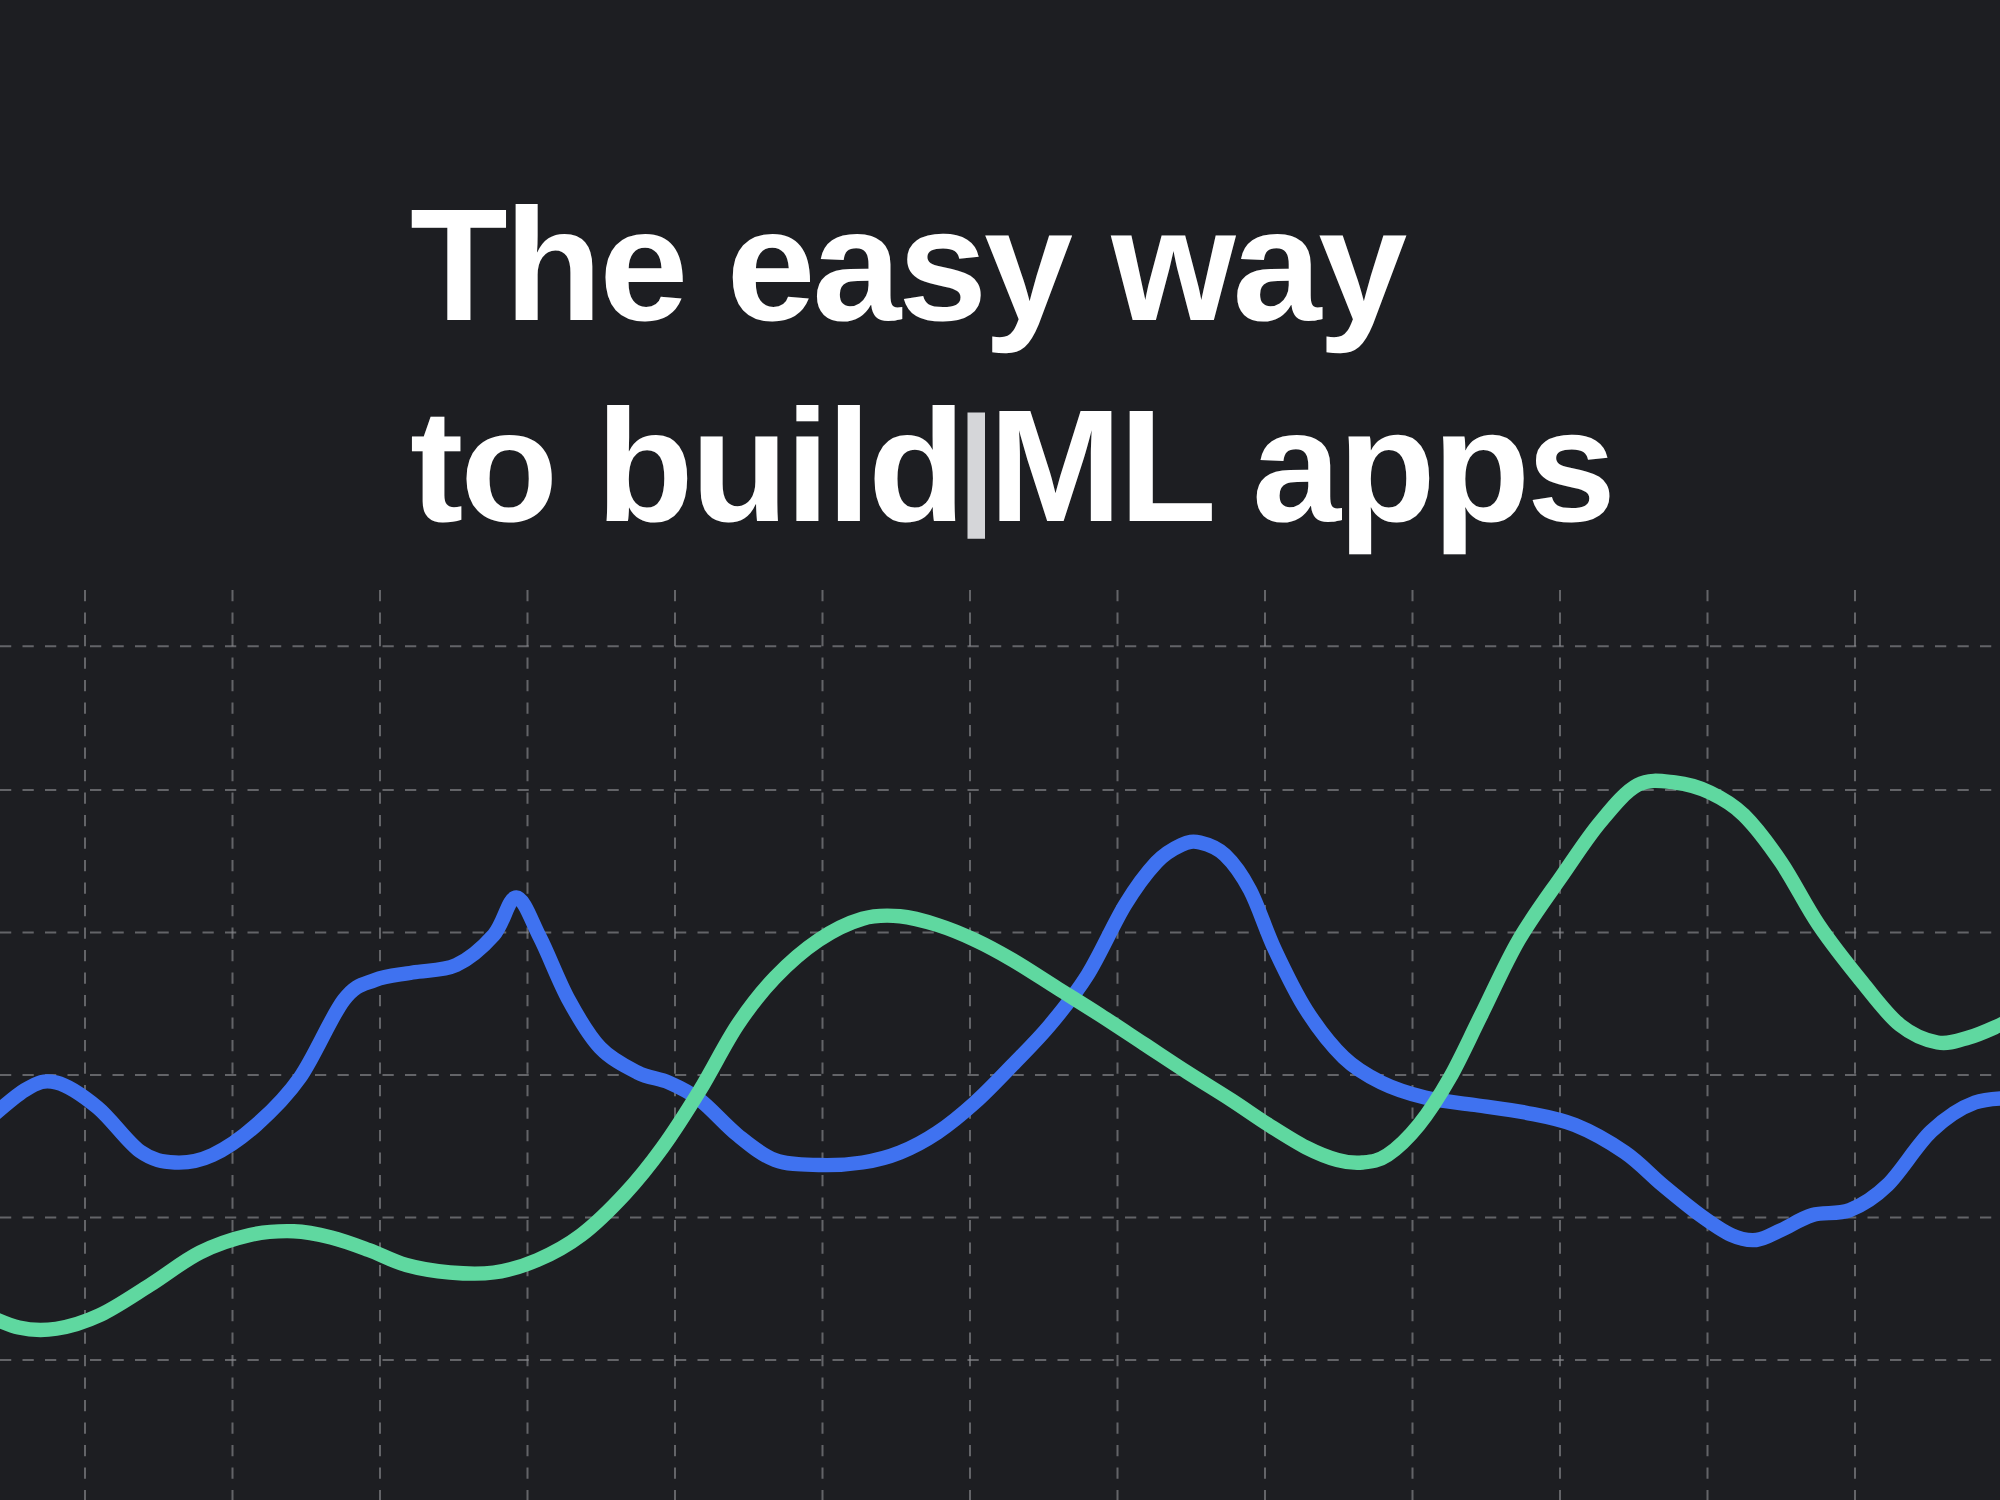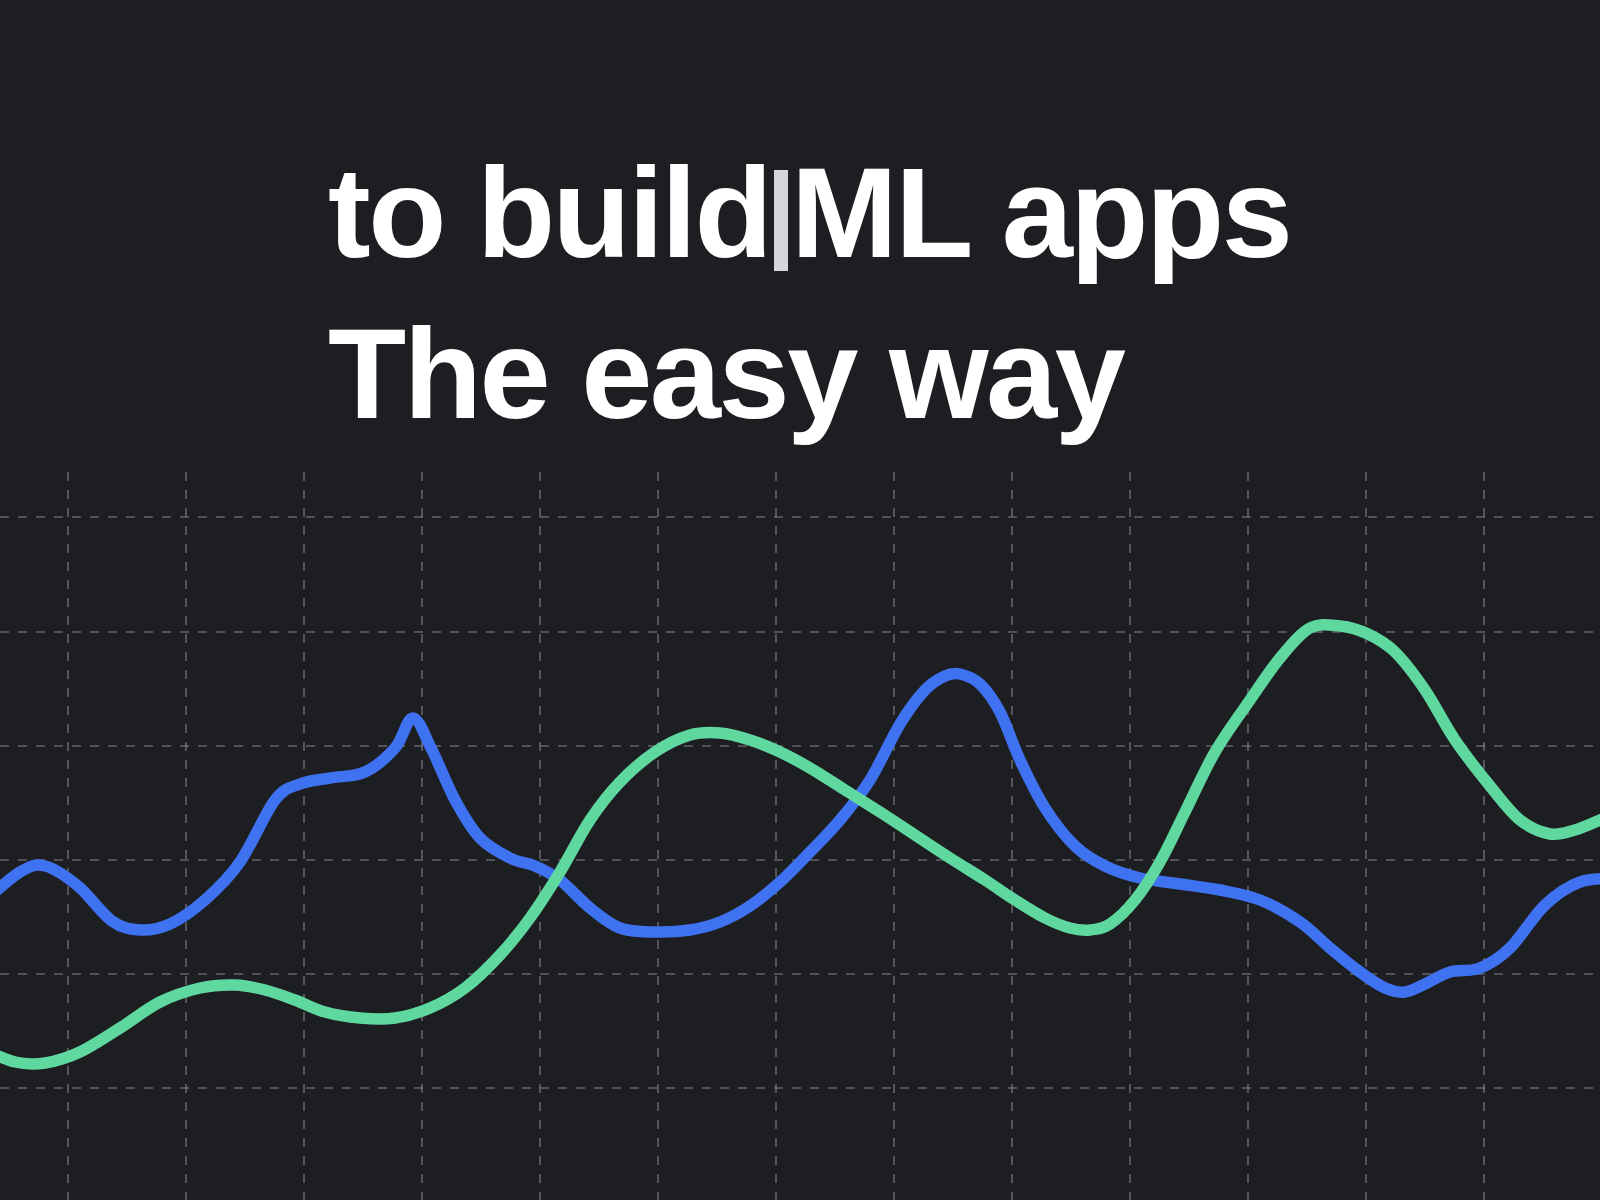--- a/index.html
+++ b/index.html
@@ -110,18 +110,18 @@
         </g>
       <g id="series-group">
           <path d="M -20 905 C -13.333333333333332 899.5, 9.166666666666666 878.5, 20 872 C 30.833333333333336 865.5, 35.333333333333336 863.6666666666666, 45 866 C 54.666666666666664 868.3333333333334, 66.83333333333333 876.8333333333334, 78 886 C 89.16666666666667 895.1666666666666, 101.66666666666667 913.6666666666666, 112 921 C 122.33333333333333 928.3333333333334, 130.33333333333334 929.5, 140 930 C 149.66666666666666 930.5, 159.16666666666666 929, 170 924 C 180.83333333333334 919, 193.33333333333334 910.3333333333334, 205 900 C 216.66666666666666 889.6666666666666, 228.33333333333334 878.6666666666666, 240 862 C 251.66666666666666 845.3333333333334, 265 813, 275 800 C 285 787, 290.8333333333333 787.6666666666666, 300 784 C 309.1666666666667 780.3333333333334, 319.1666666666667 780, 330 778 C 340.8333333333333 776, 354.1666666666667 777, 365 772 C 375.8333333333333 767, 387 757, 395 748 C 403 739, 406.8333333333333 717.6666666666666, 413 718 C 419.1666666666667 718.3333333333334, 425 736.3333333333334, 432 750 C 439 763.6666666666666, 447 785.3333333333334, 455 800 C 463 814.6666666666666, 470.8333333333333 828.3333333333334, 480 838 C 489.1666666666667 847.6666666666666, 500.8333333333333 853.3333333333334, 510 858 C 519.1666666666666 862.6666666666666, 526.6666666666666 862.3333333333334, 535 866 C 543.3333333333334 869.6666666666666, 550.8333333333334 873, 560 880 C 569.1666666666666 887, 580 900, 590 908 C 600 916, 609.1666666666666 924, 620 928 C 630.8333333333334 932, 643.3333333333334 931.6666666666666, 655 932 C 666.6666666666666 932.3333333333334, 679.1666666666666 931.6666666666666, 690 930 C 700.8333333333334 928.3333333333334, 710 926, 720 922 C 730 918, 740 912.6666666666666, 750 906 C 760 899.3333333333334, 770 891, 780 882 C 790 873, 800 862.3333333333334, 810 852 C 820 841.6666666666666, 830 832, 840 820 C 850 808, 860 796, 870 780 C 880 764, 890.8333333333334 739, 900 724 C 909.1666666666666 709, 917.5 698, 925 690 C 932.5 682, 939.1666666666666 678.6666666666666, 945 676 C 950.8333333333334 673.3333333333334, 954.1666666666666 672.6666666666666, 960 674 C 965.8333333333334 675.3333333333334, 973.3333333333334 677.6666666666666, 980 684 C 986.6666666666666 690.3333333333334, 993.3333333333334 699.3333333333334, 1000 712 C 1006.6666666666666 724.6666666666666, 1012.5 744, 1020 760 C 1027.5 776, 1035.8333333333333 793.6666666666666, 1045 808 C 1054.1666666666667 822.3333333333334, 1065 836.3333333333334, 1075 846 C 1085 855.6666666666666, 1094.1666666666667 860.6666666666666, 1105 866 C 1115.8333333333333 871.3333333333334, 1127.5 875, 1140 878 C 1152.5 881, 1166.6666666666667 882, 1180 884 C 1193.3333333333333 886, 1206.6666666666667 887.3333333333334, 1220 890 C 1233.3333333333333 892.6666666666666, 1246.6666666666667 894.6666666666666, 1260 900 C 1273.3333333333333 905.3333333333334, 1288.3333333333333 914, 1300 922 C 1311.6666666666667 930, 1320 939.6666666666666, 1330 948 C 1340 956.3333333333334, 1350.8333333333333 965.3333333333334, 1360 972 C 1369.1666666666667 978.6666666666666, 1377.5 984.6666666666666, 1385 988 C 1392.5 991.3333333333334, 1398.3333333333333 992.6666666666666, 1405 992 C 1411.6666666666667 991.3333333333334, 1417.5 987.3333333333334, 1425 984 C 1432.5 980.6666666666666, 1440.8333333333333 974.6666666666666, 1450 972 C 1459.1666666666667 969.3333333333334, 1470 972, 1480 968 C 1490 964, 1499.1666666666667 958.5, 1510 948 C 1520.8333333333333 937.5, 1533.3333333333333 916, 1545 905 C 1556.6666666666667 894, 1567.5 886.5, 1580 882 C 1592.5 877.5, 1613.3333333333333 878.6666666666666, 1620 878" class="series-path" stroke="#3f72f0" stroke-width="11.5"></path>
           <path d="M -20 1048 C -14.166666666666668 1050.3333333333333, 4.166666666666666 1059.5, 15 1062 C 25.833333333333336 1064.5, 34.166666666666664 1064.6666666666667, 45 1063 C 55.833333333333336 1061.3333333333333, 67.5 1057.8333333333333, 80 1052 C 92.5 1046.1666666666667, 106.66666666666667 1036.3333333333333, 120 1028 C 133.33333333333334 1019.6666666666666, 146.66666666666666 1008.6666666666666, 160 1002 C 173.33333333333334 995.3333333333334, 187.5 990.8333333333334, 200 988 C 212.5 985.1666666666666, 224.16666666666666 984.6666666666666, 235 985 C 245.83333333333334 985.3333333333334, 255 987.5, 265 990 C 275 992.5, 285 996.3333333333334, 295 1000 C 305 1003.6666666666666, 314.1666666666667 1009, 325 1012 C 335.8333333333333 1015, 348.3333333333333 1017, 360 1018 C 371.6666666666667 1019, 383.3333333333333 1019.6666666666666, 395 1018 C 406.6666666666667 1016.3333333333334, 418.3333333333333 1013, 430 1008 C 441.6666666666667 1003, 453.3333333333333 996.8333333333334, 465 988 C 476.6666666666667 979.1666666666666, 489.1666666666667 966.6666666666666, 500 955 C 510.8333333333333 943.3333333333334, 520 931.8333333333334, 530 918 C 540 904.1666666666666, 550 888.3333333333334, 560 872 C 570 855.6666666666666, 580 835, 590 820 C 600 805, 609.1666666666666 793.3333333333334, 620 782 C 630.8333333333334 770.6666666666666, 643.3333333333334 759.8333333333334, 655 752 C 666.6666666666666 744.1666666666666, 679.1666666666666 738.1666666666666, 690 735 C 700.8333333333334 731.8333333333334, 710 732.1666666666666, 720 733 C 730 733.8333333333334, 740 736.8333333333334, 750 740 C 760 743.1666666666666, 770 747.3333333333334, 780 752 C 790 756.6666666666666, 799.1666666666666 761.6666666666666, 810 768 C 820.8333333333334 774.3333333333334, 833.3333333333334 782.6666666666666, 845 790 C 856.6666666666666 797.3333333333334, 868.3333333333334 804.5, 880 812 C 891.6666666666666 819.5, 903.3333333333334 827.3333333333334, 915 835 C 926.6666666666666 842.6666666666666, 938.3333333333334 850.5, 950 858 C 961.6666666666666 865.5, 974.1666666666666 873, 985 880 C 995.8333333333334 887, 1005 893.6666666666666, 1015 900 C 1025 906.3333333333334, 1035.8333333333333 913.3333333333334, 1045 918 C 1054.1666666666667 922.6666666666666, 1062.5 926, 1070 928 C 1077.5 930, 1083.3333333333333 930.6666666666666, 1090 930 C 1096.6666666666667 929.3333333333334, 1102.5 929, 1110 924 C 1117.5 919, 1126.6666666666667 910.3333333333334, 1135 900 C 1143.3333333333333 889.6666666666666, 1151.6666666666667 876.6666666666666, 1160 862 C 1168.3333333333333 847.3333333333334, 1175.8333333333333 830.3333333333334, 1185 812 C 1194.1666666666667 793.6666666666666, 1204.1666666666667 770.6666666666666, 1215 752 C 1225.8333333333333 733.3333333333334, 1239.1666666666667 715.6666666666666, 1250 700 C 1260.8333333333333 684.3333333333334, 1270 670, 1280 658 C 1290 646, 1300 633.3333333333334, 1310 628 C 1320 622.6666666666666, 1330.3333333333333 625, 1340 626 C 1349.6666666666667 627, 1358.8333333333333 629.6666666666666, 1368 634 C 1377.1666666666667 638.3333333333334, 1385.5 642.6666666666666, 1395 652 C 1404.5 661.3333333333334, 1415 675.3333333333334, 1425 690 C 1435 704.6666666666666, 1444.1666666666667 724, 1455 740 C 1465.8333333333333 756, 1479.1666666666667 772.6666666666666, 1490 786 C 1500.8333333333333 799.3333333333334, 1510 812, 1520 820 C 1530 828, 1540.8333333333333 832.3333333333334, 1550 834 C 1559.1666666666667 835.6666666666666, 1566.6666666666667 832.3333333333334, 1575 830 C 1583.3333333333333 827.6666666666666, 1591.6666666666667 823.6666666666666, 1600 820 C 1608.3333333333333 816.3333333333334, 1620.8333333333333 810, 1625 808" class="series-path" stroke="#5fd8a0" stroke-width="11.5"></path>
         </g>
     </svg>
   </div>
 
   <div id="hero">
     <div class="headline" style="color: rgb(255, 255, 255);">
+      <span class="headline-line">The easy way</span>
       <span class="headline-line"><span>to build</span><span class="caret" style="background: rgb(213, 214, 217);"></span><span>ML apps</span></span>
-      <span class="headline-line">The easy way</span>
     </div>
   </div>
 
 </div>
 
 </body></html>

